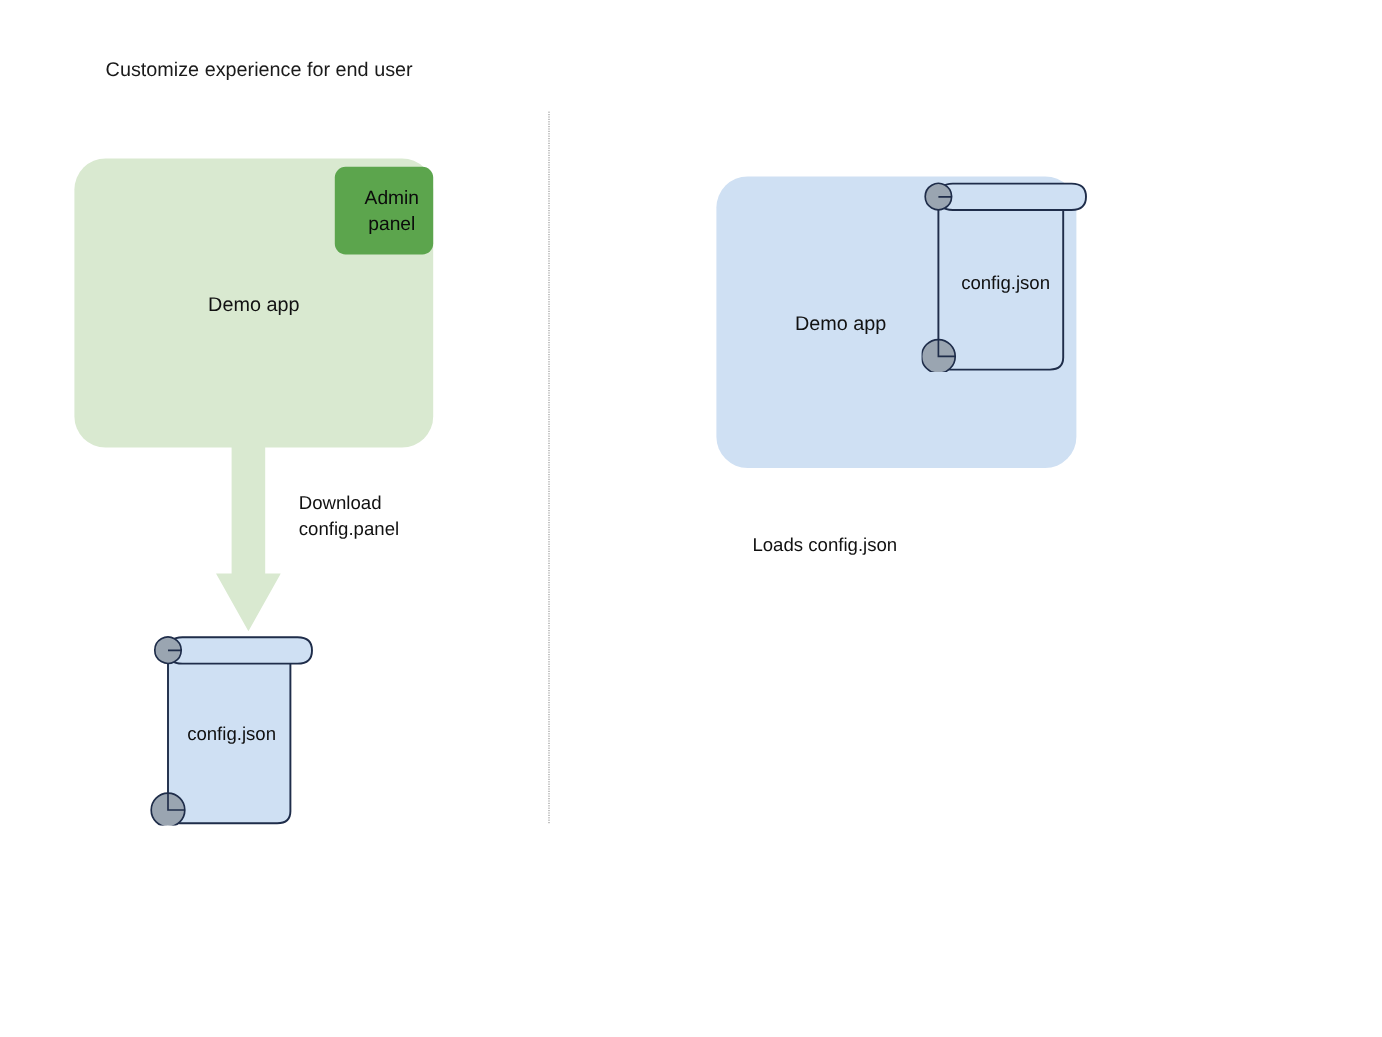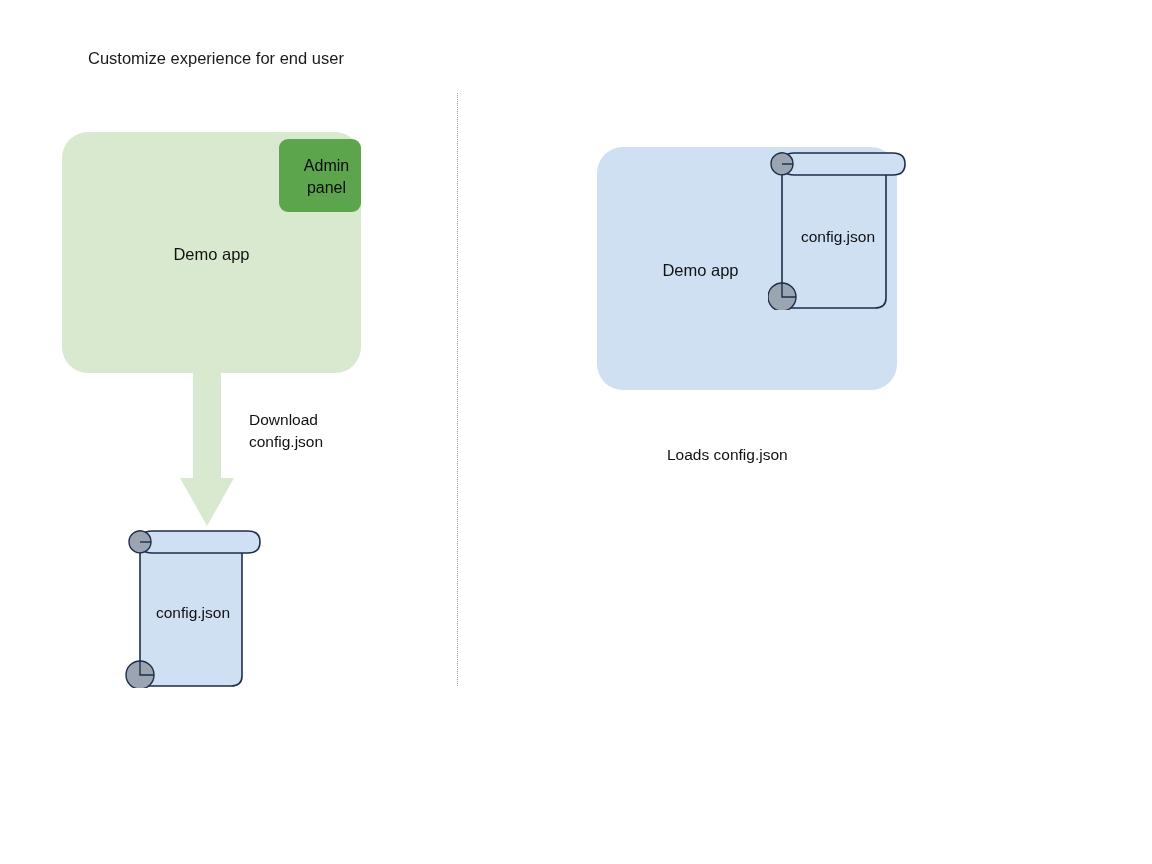--- a/index.html
+++ b/index.html
@@ -157,21 +157,20 @@
     font-size: 15.5px;
     line-height: 20px;
     color: #101010;
     white-space: nowrap;
   }
 
   #loads-config-label {
     left: 627px;
     top: 444px;
     white-space: nowrap;
-    margin-left: 40px;
   }
 
   
   #divider {
     position: absolute;
     left: 457px;
     top: 93px;
     width: 0;
     height: 593px;
     border-left: 1.3px dotted #9b9b9b;
@@ -190,21 +189,21 @@
   <div class="box-label" id="admin-app-label">Demo app</div>
 
   <div id="admin-panel-box"></div>
   <div id="admin-panel-label">Admin
 panel</div>
 
   <svg id="download-arrow" viewBox="0 0 54 158">
     <polygon points="13,0 41,0 41,110 54,110 27,158 0,110 13,110" fill="#d9e9d0"></polygon>
   </svg>
   <div class="multiline-label" id="download-arrow-label">Download
-config.json</div>
+config.panel</div>
 
   <svg class="doc-shape" id="doc-left" viewBox="0 0 150 160">
 
     <path d="M22,14 L22,148 Q22,158 32,158 L113,158 Q124,158 124,148 L124,14 Z" fill="#cfe0f3" stroke="#1f2d4a" stroke-width="1.6"></path>
 
     <path d="M34,3 L130,3 Q142,3 142,14 Q142,25 130,25 L34,25 Q22,25 22,14 Q22,3 34,3 Z" fill="#cfe0f3" stroke="#1f2d4a" stroke-width="1.6"></path>
 
     <path d="M33,14 A11,11 0 1,1 33,13.6 Z" fill="#9aa5b1" stroke="#1f2d4a" stroke-width="1.4"></path>
     <path d="M22,14 L33,14" stroke="#1f2d4a" stroke-width="1.4" fill="none"></path>
 

